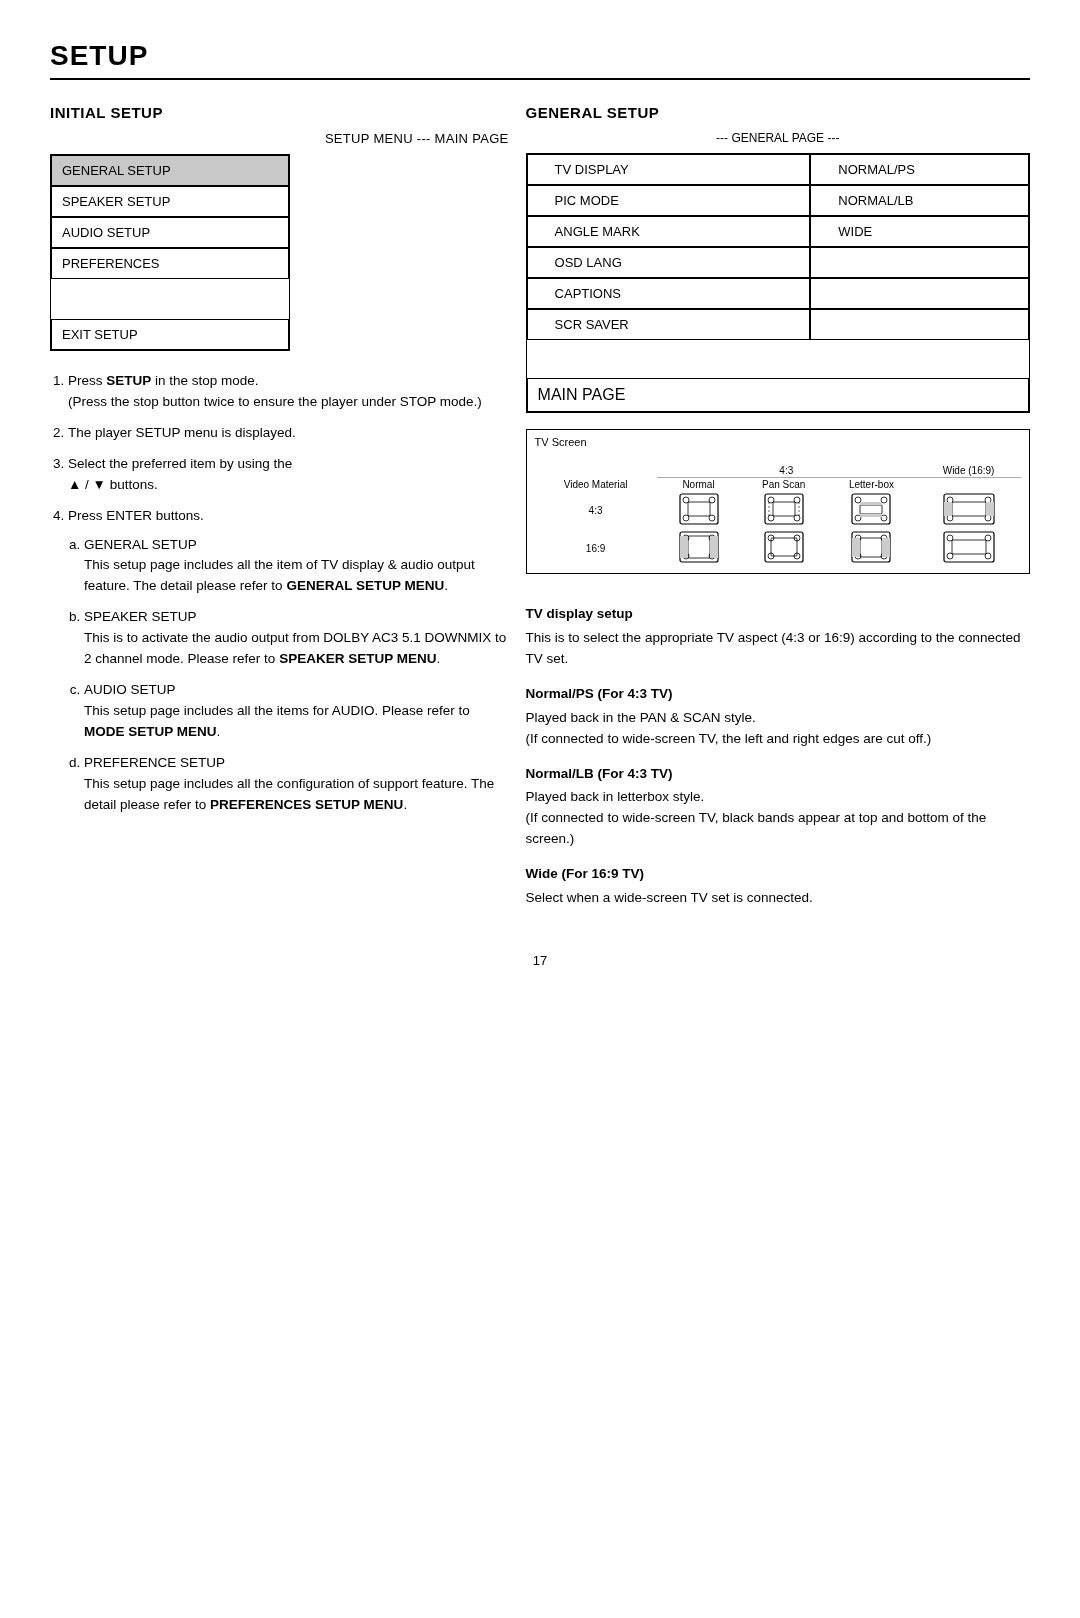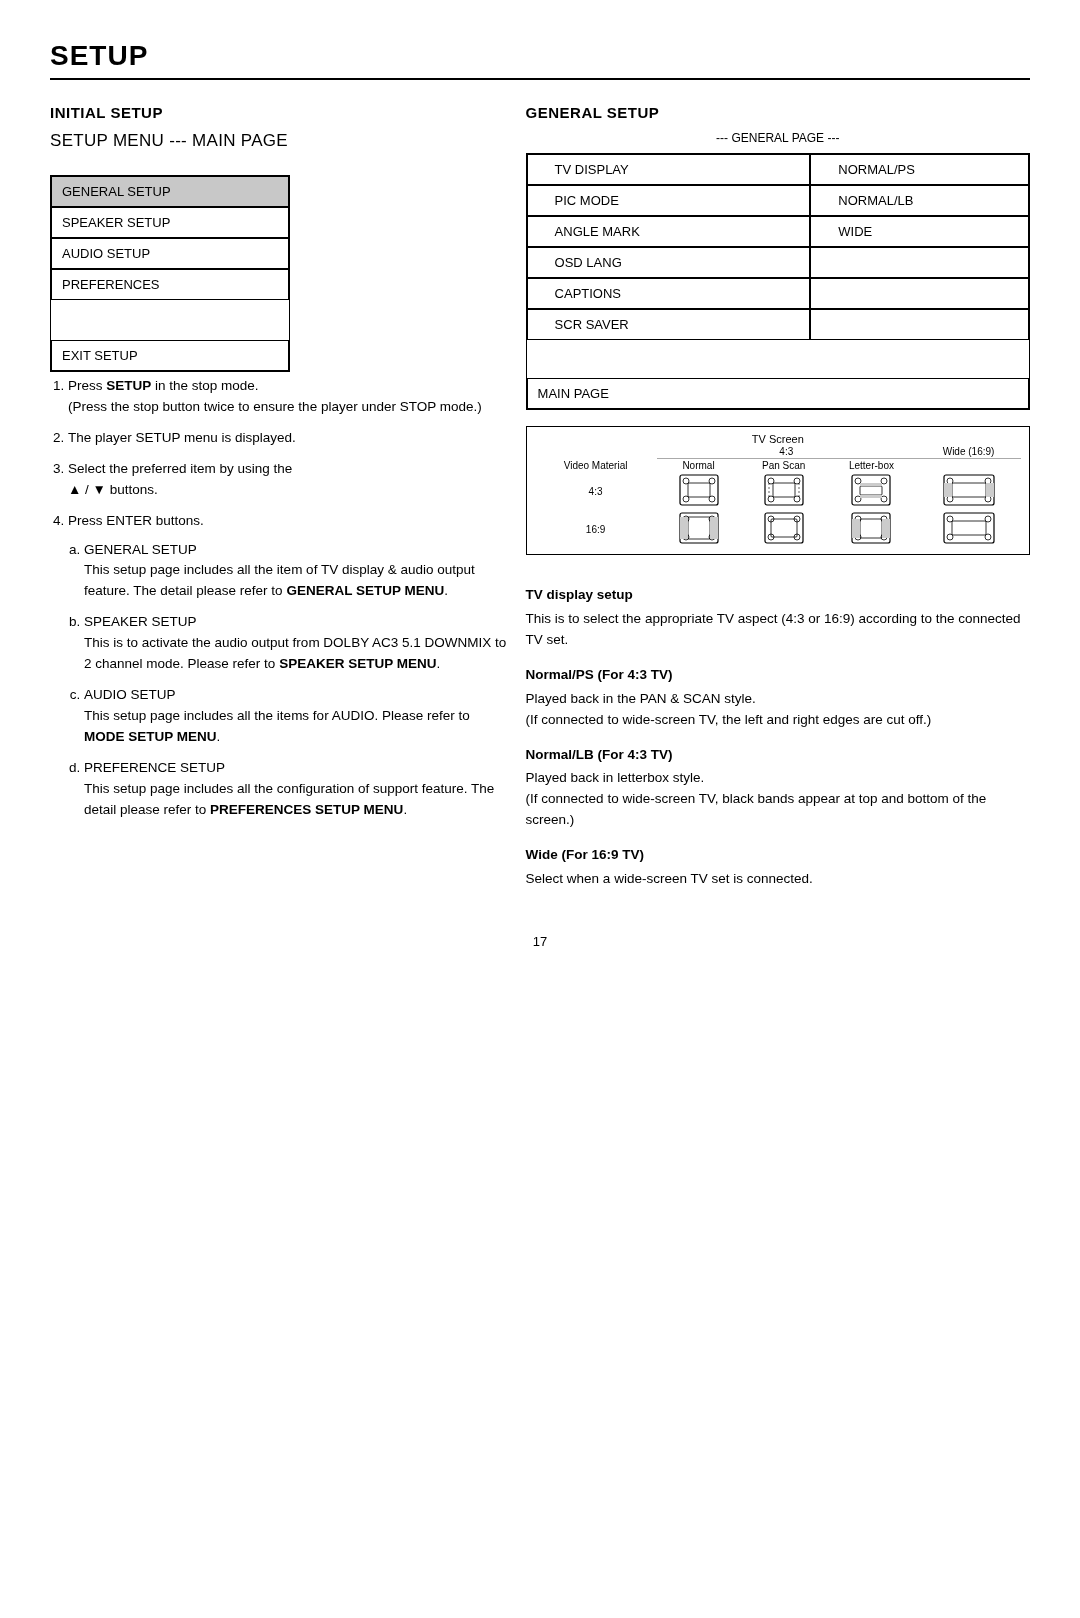--- a/index.html
+++ b/index.html
@@ -28,44 +28,44 @@
     .left-col { flex: 1; }
     .right-col { flex: 1.1; }
 
     .section-title {
       font-size: 15px;
       font-weight: bold;
       margin-bottom: 10px;
       letter-spacing: 0.5px;
     }
     .menu-label {
-      text-align: left;
-      font-size: 17px;
-      margin-bottom: 24px;
+      text-align: right;
+      font-size: 13px;
+      margin-bottom: 8px;
       letter-spacing: 0.3px;
     }
     .menu-box {
       border: 1.5px solid #000;
       width: 240px;
     }
     .menu-item {
       border: 1px solid #000;
       padding: 7px 10px;
       font-size: 13px;
       background: #fff;
     }
     .menu-item.highlighted {
       background: #c8c8c8;
     }
     .menu-spacer {
       height: 40px;
     }
 
     .instructions {
-      margin-top: 4px;
+      margin-top: 20px;
       font-size: 13.5px;
       line-height: 1.55;
     }
     .instructions ol {
       padding-left: 18px;
     }
     .instructions li {
       margin-bottom: 10px;
     }
     .instructions .sub-list {
@@ -97,38 +97,37 @@
       padding: 7px 27px;
       font-size: 13px;
       flex: 1;
     }
     .general-cell.wide {
       flex: 1.4;
     }
     .main-page-row {
       padding: 7px 10px;
       border: 1px solid #000;
-      font-size: 13px;
+      font-size: 16px;
     }
     .spacer-row {
       height: 38px;
       border: none;
     }
 
     
     .tv-diagram-container {
       margin-top: 16px;
       border: 1.5px solid #000;
       padding: 6px 8px;
       font-size: 10px;
     }
     .tv-diagram-title {
-      text-align: center;
       font-size: 11px;
-      margin-bottom: 0;
+      margin-bottom: 16px;
     }
     .tv-diagram-table {
       width: 100%;
       border-collapse: collapse;
       font-size: 10px;
     }
     .tv-diagram-table td, .tv-diagram-table th {
       border: none;
       padding: 1px 3px;
       text-align: center;

